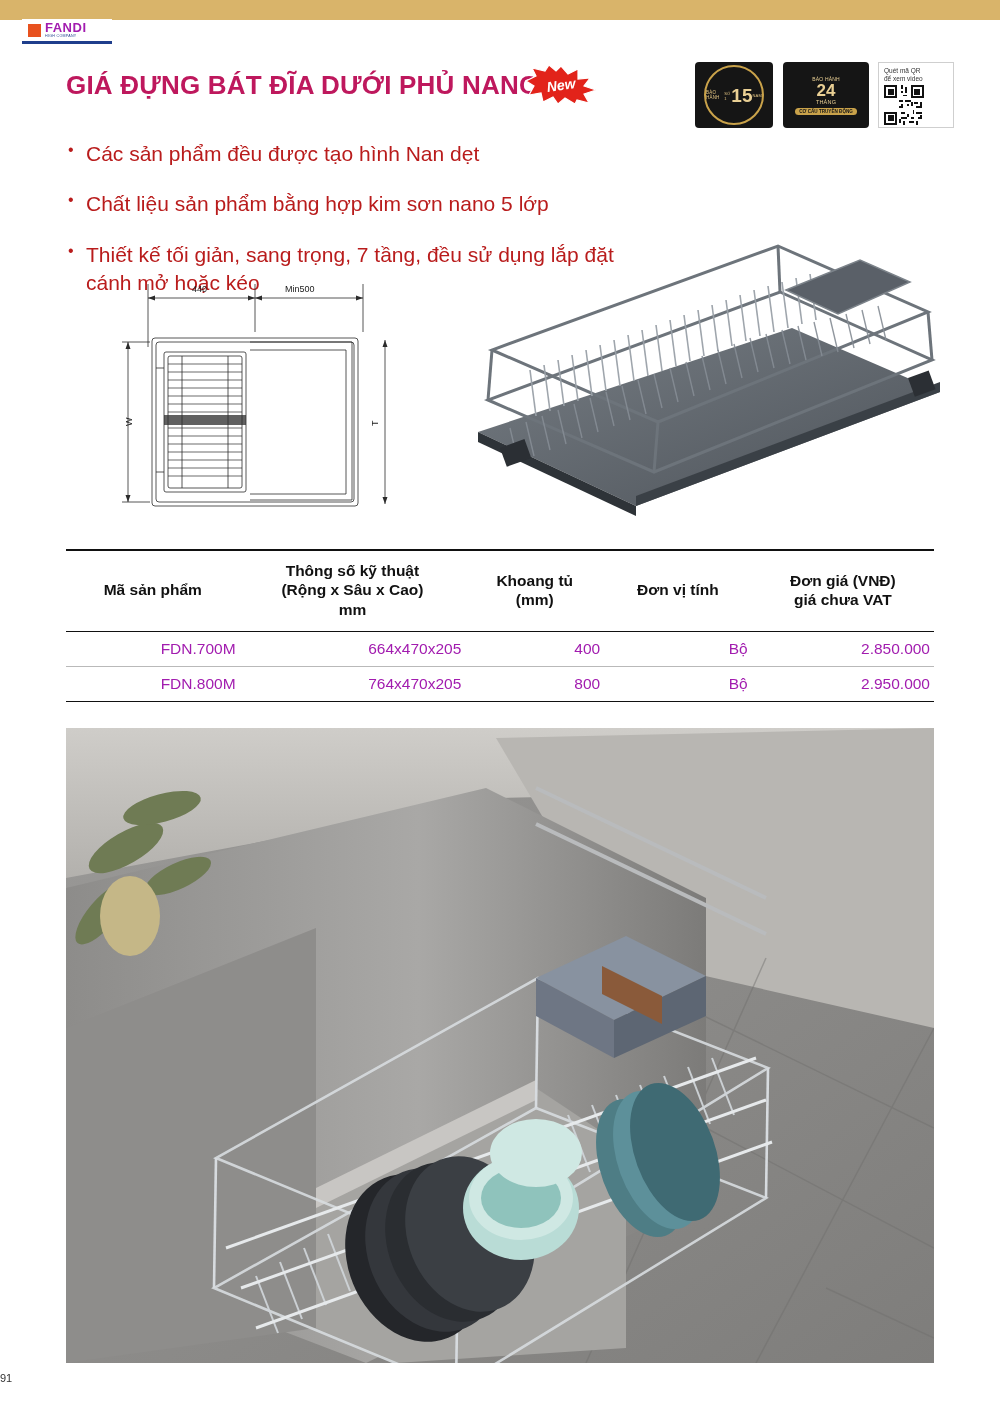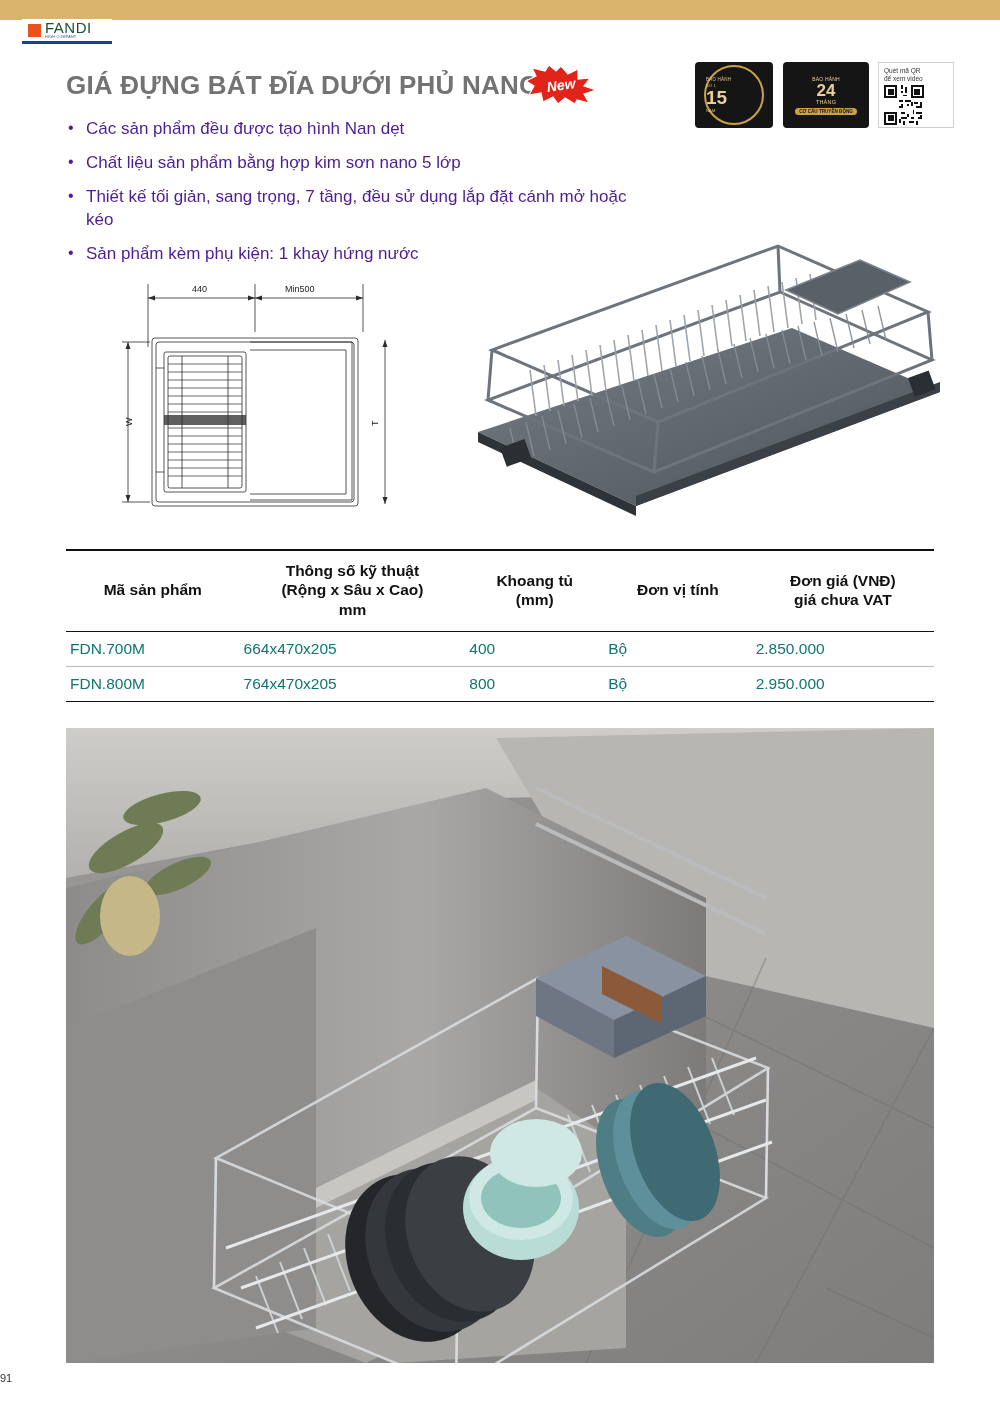--- a/index.html
+++ b/index.html
@@ -16,60 +16,60 @@
     position:absolute; left:0; top:0; width:1000px; height:20px;
     background:#d9b46a;
   }
   .logo-box {
     position:absolute; left:22px; top:19px; width:90px; height:25px;
     background:#ffffff; border-bottom:3px solid #1f3e8c;
     display:flex; align-items:center; padding-left:6px; box-sizing:border-box;
   }
   .logo-sq { width:13px; height:13px; background:#e8521f; margin-right:4px; }
   .logo-txt { line-height:1; }
-  .logo-name { font-size:15px; font-weight:normal; color:#14532d; letter-spacing:.5px; }
+  .logo-name { font-size:13px; font-weight:bold; color:#a21caf; letter-spacing:.5px; }
   .logo-sub { font-size:3.6px; color:#1f3e8c; letter-spacing:.3px; margin-top:1px;}
 
   
   .title {
     position:absolute; left:66px; top:70px;
-    font-size:26px; font-weight:bold; letter-spacing:.2px; color:#737373;
+    font-size:26px; font-weight:bold; letter-spacing:.2px; color:#be185d;
   }
   .new-badge {
     position:absolute; left:525px; top:65px; width:72px; height:40px;
   }
   .new-badge .txt {
     position:absolute; left:0; top:0; width:72px; height:40px;
     display:flex; align-items:center; justify-content:center;
     color:#fff; font-size:14px; font-style:italic; font-weight:bold;
     transform:rotate(-8deg);
   }
 
   
   .bullets { position:absolute; left:68px; top:118px; width:560px; }
   .bullet {
-    position:relative; padding-left:14px; font-size:17px; color:#4c1d95;
-    margin-bottom:11px; line-height:1.35;
+    position:relative; padding-left:14px; font-size:21px; color:#b91c1c;
+    margin-bottom:11px; line-height:1.35;margin-top:22px;
   }
   .bullet:before {
     content:"•"; position:absolute; left:0; top:-1px; font-size:16px;
   }
   .bullet .cont { display:block; padding-left:4px; }
 
   
   .badge-row { position:absolute; left:695px; top:62px; width:260px; height:66px; }
   .medal {
     position:absolute; left:0; top:0; width:78px; height:66px;
     background:#151515; border-radius:4px;
     display:flex; align-items:center; justify-content:center;
   }
   .medal-inner{
     width:56px;height:56px;border-radius:50%;
-    border:2px solid #c9a24a; display:flex; flex-direction:column;
-    justify-content:center; color:#e3c583;
+    border:2px solid #c9a24a; display:flex; flex-direction:row;
+    align-items:center; justify-content:center; color:#e3c583;
   }
   .medal-top { font-size:4.5px; letter-spacing:.2px; }
   .medal-num { font-size:19px; font-weight:bold; color:#e9cf94; line-height:1; }
   .medal-bot { font-size:4px; letter-spacing:.2px; margin-top:1px;}
   .warranty {
     position:absolute; left:88px; top:0; width:86px; height:66px;
     background:#151515; border-radius:4px;
     display:flex; align-items:center; justify-content:center;
   }
   .warranty-inner {
@@ -94,21 +94,21 @@
 
   
   .table-wrap { position:absolute; left:66px; top:549px; width:868px; }
   table { border-collapse:collapse; width:100%; }
   thead th {
     font-size:15.5px; font-weight:bold; text-align:center; color:#111;
     padding:10px 4px 12px; line-height:1.25;
   }
   thead tr { border-top:2px solid #111; border-bottom:1.5px solid #111; }
   tbody td {
-    font-size:15.5px; text-align:left; padding:8px 4px; color:#0f766e;
+    font-size:15.5px; text-align:right; padding:8px 4px; color:#a21caf;
     border-bottom:1px solid #b9b9b9;
   }
   tbody tr:last-child td { border-bottom:1.5px solid #111; }
 
   
   .bottom-photo {
     position:absolute; left:66px; top:728px; width:868px; height:635px;
     overflow:hidden; background:#8d8d8d;
   }
   .pagenum {
@@ -140,23 +140,20 @@
 
 <div class="bullets">
   <div class="bullet">
       <span class="cont">Các sản phẩm đều được tạo hình Nan dẹt</span>
     </div>
   <div class="bullet">
       <span class="cont">Chất liệu sản phẩm bằng hợp kim sơn nano 5 lớp</span>
     </div>
   <div class="bullet">
       <span class="cont">Thiết kế tối giản, sang trọng, 7 tầng, đều sử dụng lắp đặt cánh mở hoặc kéo</span>
-    </div>
-  <div class="bullet">
-      <span class="cont">Sản phẩm kèm phụ kiện: 1 khay hứng nước</span>
     </div>
 </div>
 
 <div class="badge-row">
   <div class="medal">
     <div class="medal-inner">
       <div class="medal-top">BẢO HÀNH</div>
       <div class="medal-bot">SỐ 1</div>
       <div class="medal-num">15</div>
       <div class="medal-bot">NĂM</div>

